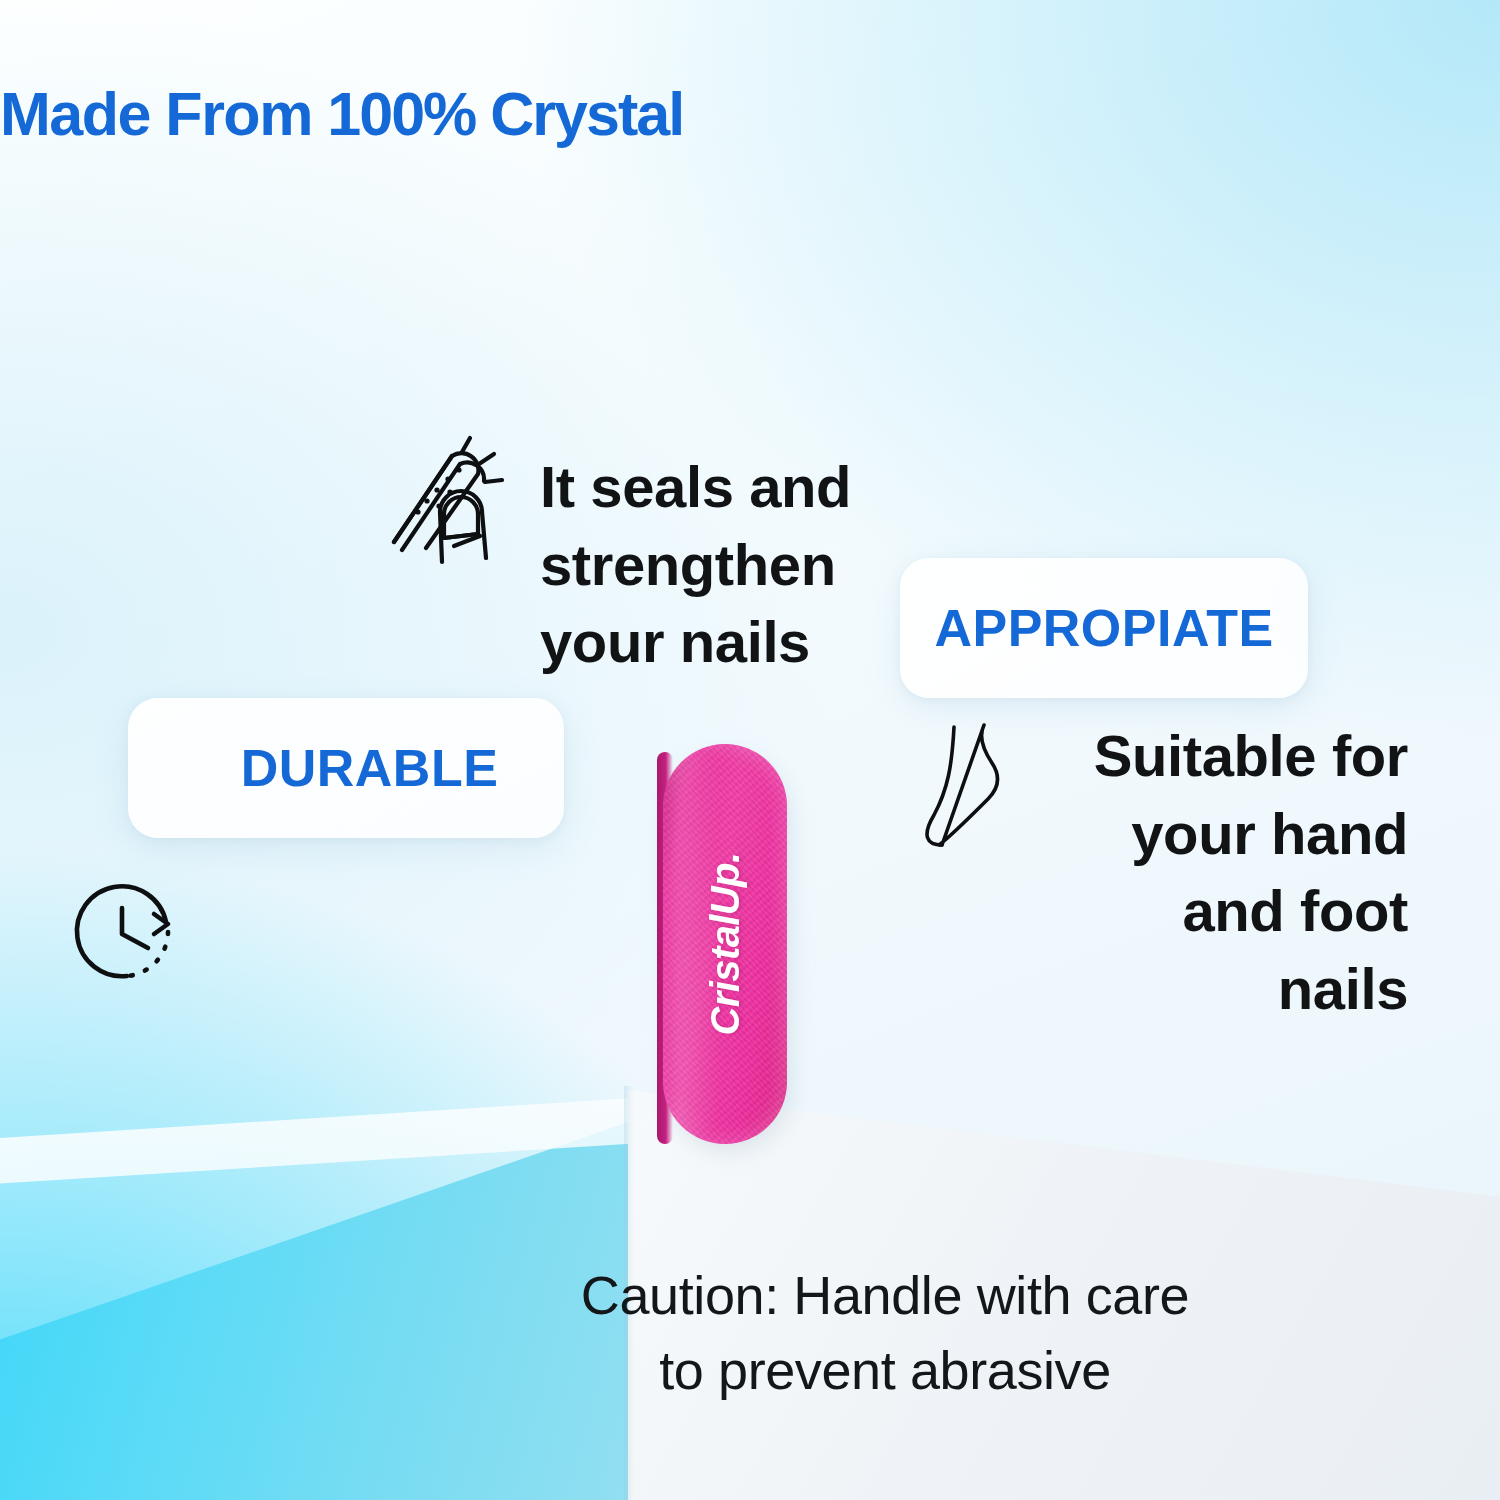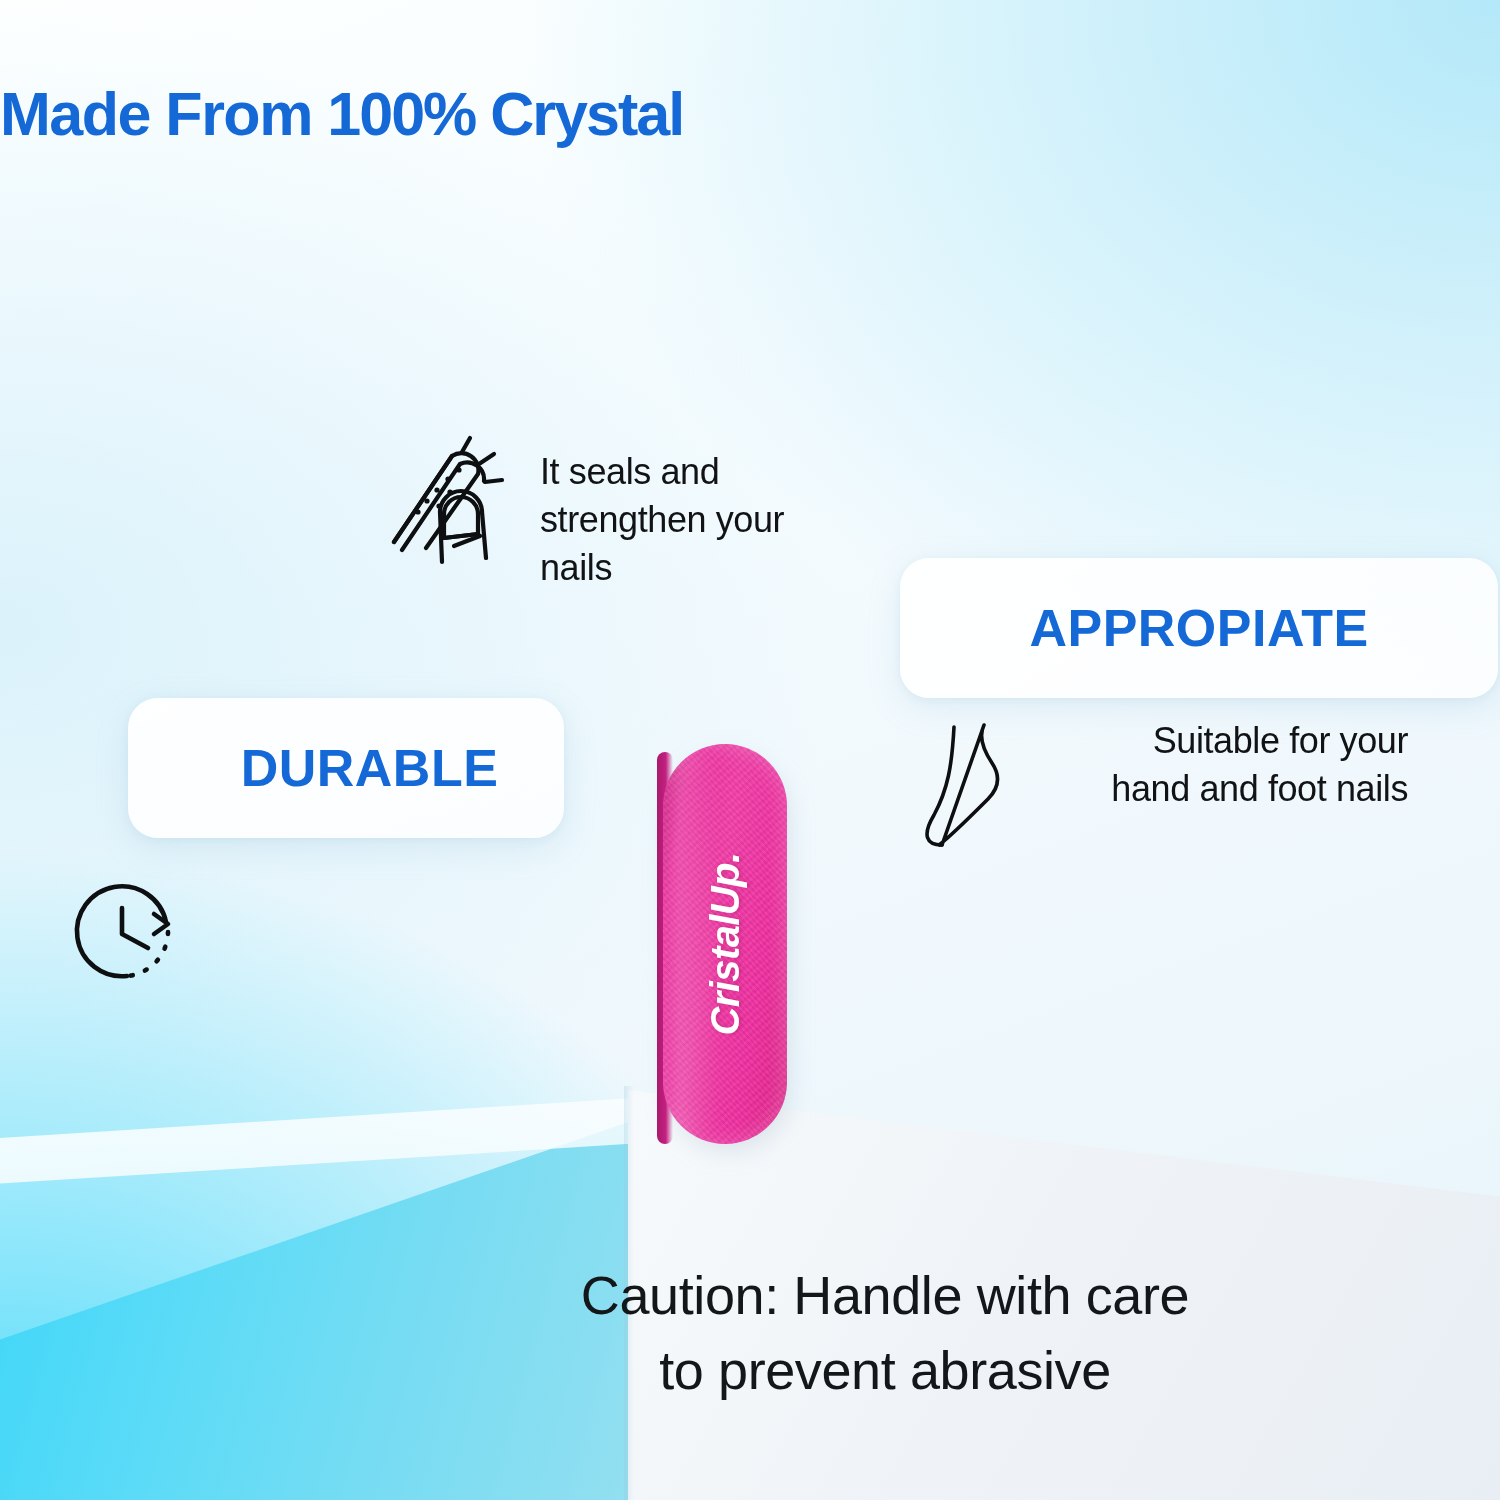--- a/index.html
+++ b/index.html
@@ -61,31 +61,31 @@
     position:absolute;
     display:flex; align-items:center; justify-content:center;
     background:linear-gradient(150deg, rgba(255,255,255,0.97) 0%, rgba(255,255,255,0.80) 100%);
     border-radius:30px;
     box-shadow:0 10px 34px rgba(120,170,200,0.16), 0 2px 8px rgba(120,170,200,0.10);
     font-family:"Liberation Sans", sans-serif;
     font-weight:700;
     letter-spacing:0.5px;
   }
   #badge-healthier { left:352px; top:252px; width:596px; height:138px; font-size:52px; }
-  #badge-appropiate{ left:900px; top:558px; width:598px; height:140px; font-size:52px;border-radius:29px; }
+  #badge-appropiate{ left:900px; top:558px; width:408px; height:140px; font-size:52px;border-radius:29px; }
   #badge-durable   { left:128px; top:698px; width:436px; height:140px; font-size:52px; }
 
   
   .feature { position:absolute; display:flex; align-items:flex-start; gap:18px; }
   .feature .ficon { flex:0 0 auto; }
   .feature .ftext {
     font-family:"Liberation Sans", sans-serif;
-    font-weight:400;
+    font-weight:700;
     color:#111315;
-    font-size:36px;
+    font-size:58px;
     line-height:1.34;
     letter-spacing:-0.4px;
   }
 
   #feature-seals  { left:382px;  top:430px;  width:470px; }
   #feature-seals .ftext { padding-top:18px; }
 
   #feature-durable{ left:72px;   top:876px;  width:440px; }
   #feature-durable .ftext { padding-top:8px; }
 

